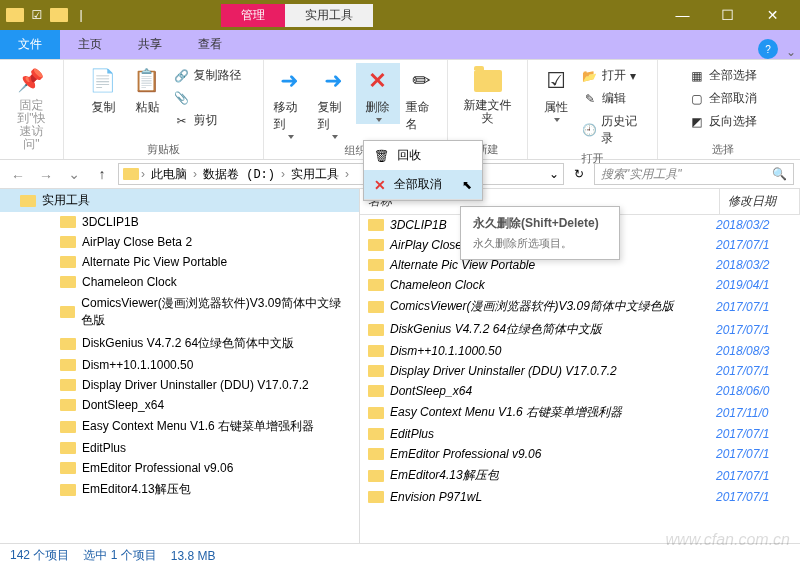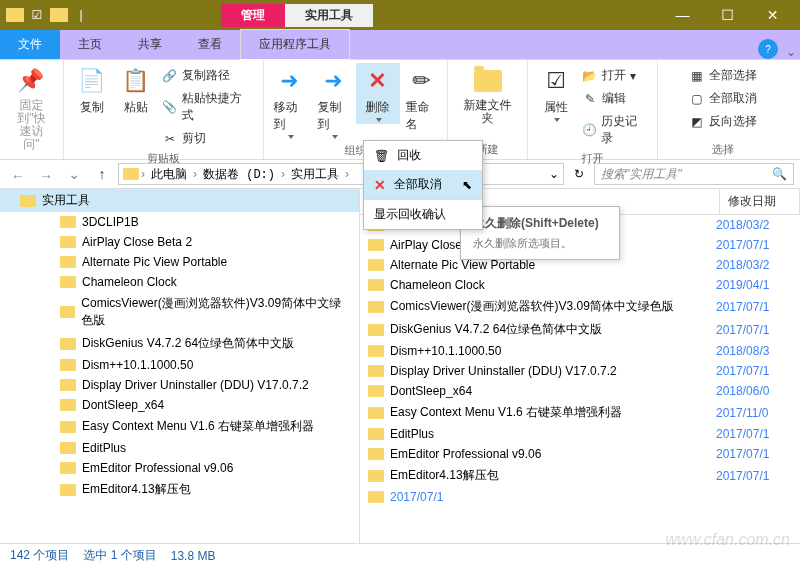--- a/index.html
+++ b/index.html
@@ -2,21 +2,21 @@
 <html><head>
 <meta charset="utf-8">
 <style>
 *{margin:0;padding:0;box-sizing:border-box;font-family:"Microsoft YaHei","Segoe UI",sans-serif;font-size:12px;}
 body{width:800px;height:567px;background:#fff;overflow:hidden;position:relative;}
 .titlebar{height:30px;background:#827717;display:flex;align-items:center;padding:0 5px;}
 .qat{display:flex;gap:2px;align-items:center;}
 .qat-icon{width:20px;height:20px;display:flex;align-items:center;justify-content:center;color:#fff;}
 .qat .folder{width:18px;height:14px;background:#f9d66b;border-radius:1px;}
 .title-tabs{display:flex;margin-left:130px;}
-.title-tab{padding:3px 20px;color:#333;font-weight:bold;}
+.title-tab{padding:3px 20px;color:#333;}
 .title-tab.active{background:#e91e63;color:#fff;}
 .title-tab.inactive{background:#f0f0f0;}
 .win-controls{margin-left:auto;display:flex;}
 .win-btn{width:45px;height:30px;display:flex;align-items:center;justify-content:center;color:#fff;font-size:14px;}
 .tabs{height:30px;background:#c4b5fd;display:flex;align-items:flex-end;border-bottom:1px solid #ddd;}
 .tab{padding:6px 18px;color:#333;}
 .tab.file{background:#2196f3;color:#fff;}
 .tab.active{border:1px solid #ddd;border-bottom:1px solid #fff;margin-bottom:-1px;}
 .help-icon{margin-left:auto;width:20px;height:20px;border-radius:50%;background:#2196f3;color:#fff;display:flex;align-items:center;justify-content:center;margin-right:8px;font-size:10px;}
 .ribbon{height:100px;background:#fff;display:flex;border-bottom:1px solid #ddd;}
@@ -47,21 +47,21 @@
 .bc-sep{color:#888;}
 .refresh{width:22px;display:flex;align-items:center;justify-content:center;}
 .search{width:200px;height:22px;border:1px solid #ccc;display:flex;align-items:center;padding:0 6px;color:#888;font-style:italic;}
 .search .mag{margin-left:auto;font-style:normal;}
 .body{display:flex;height:calc(567px - 30px - 30px - 100px - 28px - 24px);border-top:1px solid #ddd;}
 .tree{width:360px;border-right:1px solid #ddd;overflow:auto;}
 .tree-node{display:flex;align-items:center;padding:3px 6px 3px 40px;gap:6px;}
 .tree-node.root{padding-left:20px;background:#cde8f7;}
 .tree-node.child{padding-left:60px;}
 .fico{width:16px;height:12px;background:#f9d66b;border-radius:1px;}
-.list-panel{flex:1;overflow:auto;position:relative;}
+.list-panel{flex:1;overflow:auto;position:relative;font-style:italic;}
 .list-header{display:flex;border-bottom:1px solid #e0e0e0;}
 .col-h{padding:4px 8px;border-right:1px solid #e0e0e0;color:#333;}
 .col-name{flex:1;}
 .col-date{width:80px;}
 .list-row{display:flex;align-items:center;padding:3px 4px;}
 .list-row .fico{margin-right:6px;margin-left:4px;}
 .list-row .name{flex:1;}
 .list-row .date{width:80px;color:#3b82f6;}
 .status{height:24px;border-top:1px solid #ddd;display:flex;align-items:center;padding:0 10px;color:#2262a9;gap:14px;}
 .triangle-down{width:0;height:0;border-left:3px solid transparent;border-right:3px solid transparent;border-top:4px solid #666;display:inline-block;margin-left:2px;}
@@ -90,21 +90,20 @@
     <div class="win-btn">☐</div>
     <div class="win-btn">✕</div>
   </div>
 </div>
 
 <div class="tabs">
   <div class="tab file">文件</div>
   <div class="tab">主页</div>
   <div class="tab">共享</div>
   <div class="tab">查看</div>
-  <div class="tab active">应用程序工具</div>
   <div class="help-icon">?</div>
   <span style="margin-right:4px;color:#666;">⌄</span>
 </div>
 
 <div class="ribbon">
   <div class="rg" style="width:64px;">
     <div class="rg-body">
         <div class="rbtn disabled">
           <div class="ico">📌</div>
           <span style="text-align:center;line-height:13px;">固定到"快速访问"</span>
@@ -121,21 +120,20 @@
           <div class="ico">📋</div>
           <span>粘贴</span>
         </div>
       <div style="display:flex;flex-direction:column;gap:2px;padding-top:2px;">
         <div class="small-btn">
             <div class="si">🔗</div>
             <span>复制路径</span>
           </div>
         <div class="small-btn">
             <div class="si">📎</div>
-            <span>粘贴快捷方式</span>
           </div>
         <div class="small-btn">
             <div class="si">✂</div>
             <span>剪切</span>
           </div>
       </div>
     </div>
     <div class="rg-label">剪贴板</div>
   </div>
   <div class="rg" style="width:184px;">
@@ -219,23 +217,20 @@
   <div class="mi">
       <span>🗑</span>
       <span>回收</span>
     </div>
   <div class="mi hover">
       <span class="x-red" style="font-size:14px;">✕</span>
       <span>全部取消</span>
       <span style="margin-left:auto;">⬉</span>
     </div>
   <div class="sep"></div>
-  <div class="mi">
-      <span>显示回收确认</span>
-    </div>
 </div>
 
 <div class="tooltip">
   <div class="tt-title">永久删除(Shift+Delete)</div>
   <div class="tt-body">永久删除所选项目。</div>
 </div>
 
 <div class="navbar">
   <div class="nav-arrow">←</div>
   <div class="nav-arrow">→</div>
@@ -384,20 +379,21 @@
           <span class="name">EmEditor Professional v9.06</span>
           <span class="date">2017/07/1</span>
         </div>
         <div class="list-row">
           <div class="fico"></div>
           <span class="name">EmEditor4.13解压包</span>
           <span class="date">2017/07/1</span>
         </div>
         <div class="list-row">
           <div class="fico"></div>
+          <span class="name">Envision P971wL</span>
           <span class="date">2017/07/1</span>
         </div>
       </div>
   </div>
 </div>
 
 <div class="status">
   <span>142 个项目</span>
   <span>选中 1 个项目</span>
   <span>13.8 MB</span>

